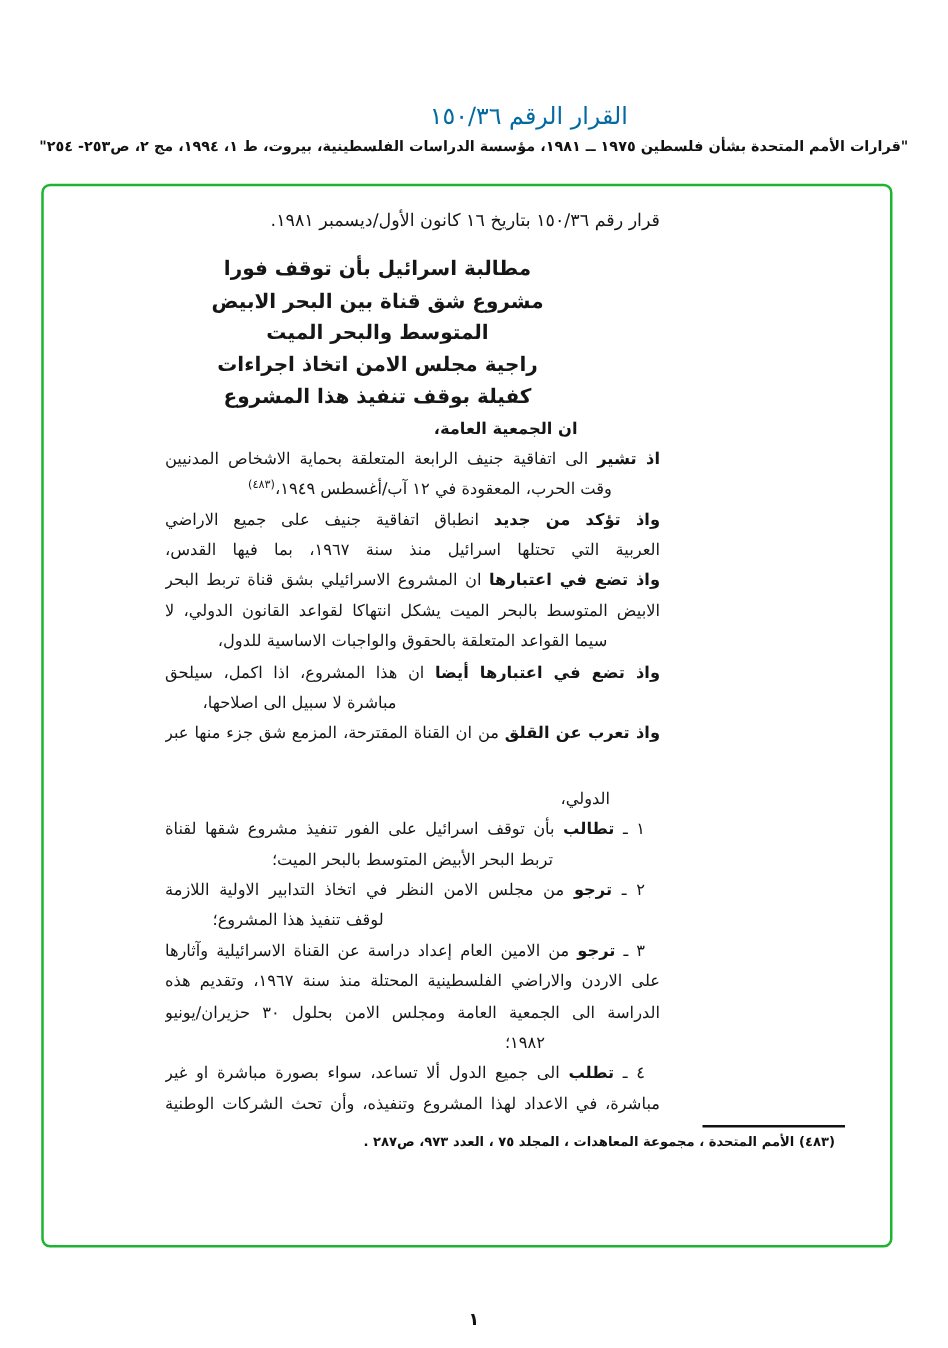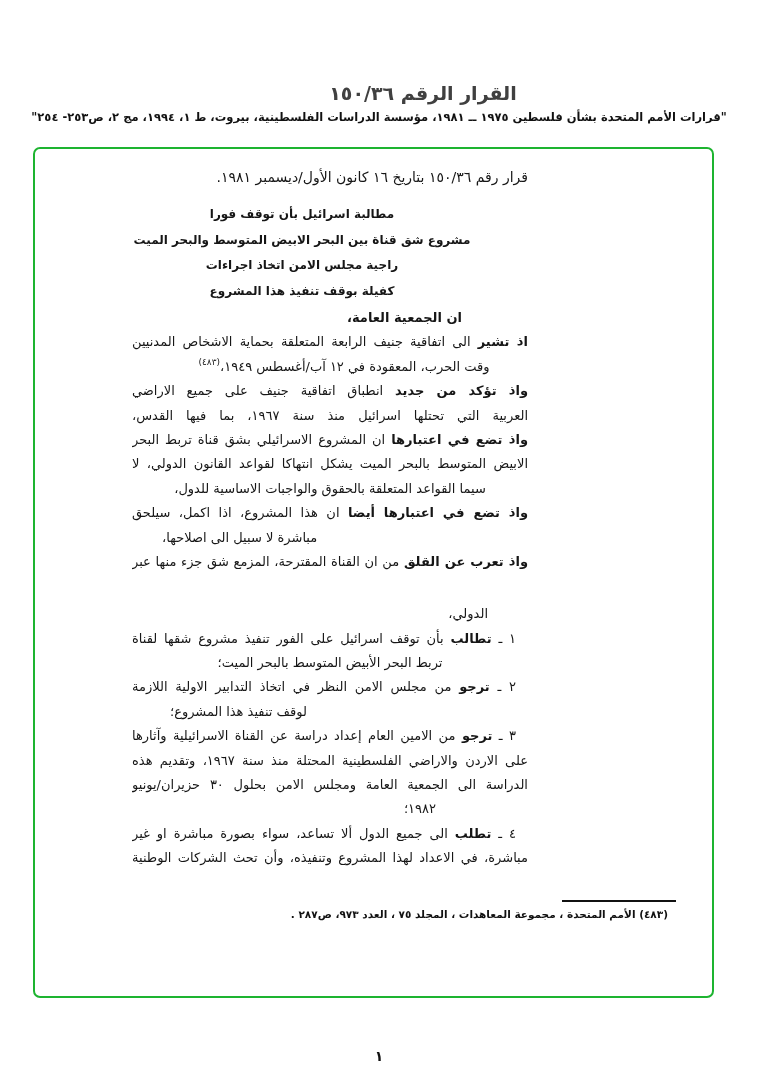--- a/index.html
+++ b/index.html
@@ -1,30 +1,30 @@
 <!DOCTYPE html>
 <html lang="ar"><head>
 <meta charset="utf-8">
 <style>
   html,body{margin:0;padding:0;background:#ffffff;}
   .page{position:relative;width:758px;height:1078px;background:#fff;overflow:hidden;
         font-family:"DejaVu Sans",sans-serif;color:#161616;}
   
   .hdr-title{position:absolute;top:82px;left:273px;width:300px;text-align:center;
-             direction:rtl;font-size:19px;font-weight:700;color:#404040;}
+             direction:rtl;font-size:19px;font-weight:400;color:#0369a1;}
   .hdr-cite{position:absolute;top:110px;left:28px;width:702px;text-align:center;
             direction:rtl;font-size:11.5px;font-weight:700;color:#111;}
   
   .frame{position:absolute;left:33px;top:147px;width:677px;height:847px;
          border:2px solid #14b8a6;border-radius:7px;background:#fff;}
   
   .col{position:absolute;left:97px;top:15px;width:396px;direction:rtl;}
   .dateline{font-size:14px;line-height:26px;text-align:right;font-weight:400;}
   .titleblock{width:340px;margin-right:56px;margin-top:12px;}
-  .tline{font-size:12px;font-weight:700;line-height:25.5px;text-align:center;}
+  .tline{font-size:16px;font-weight:700;line-height:25.5px;text-align:center;}
   .body{margin-top:2px;}
   .bline{font-size:13px;line-height:24.4px;height:24.4px;overflow:hidden;}
   .al-justify{text-align:justify;text-align-last:justify;}
   .al-center{text-align:center;}
   .al-right{text-align:right;}
   .al-left{text-align:left;}
   .bline b{font-weight:700;}
   .bline sup{font-size:9px;line-height:0;vertical-align:super;padding-left:28px;}
   
   .fn-rule{position:absolute;left:562px;top:900px;width:114px;height:2px;background:#111;}

